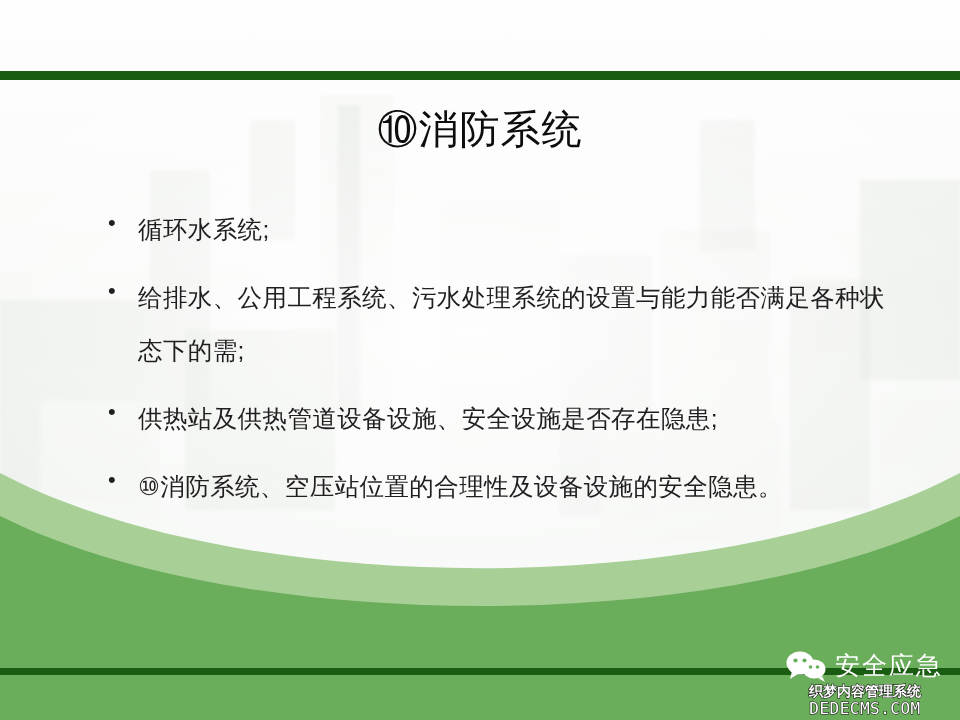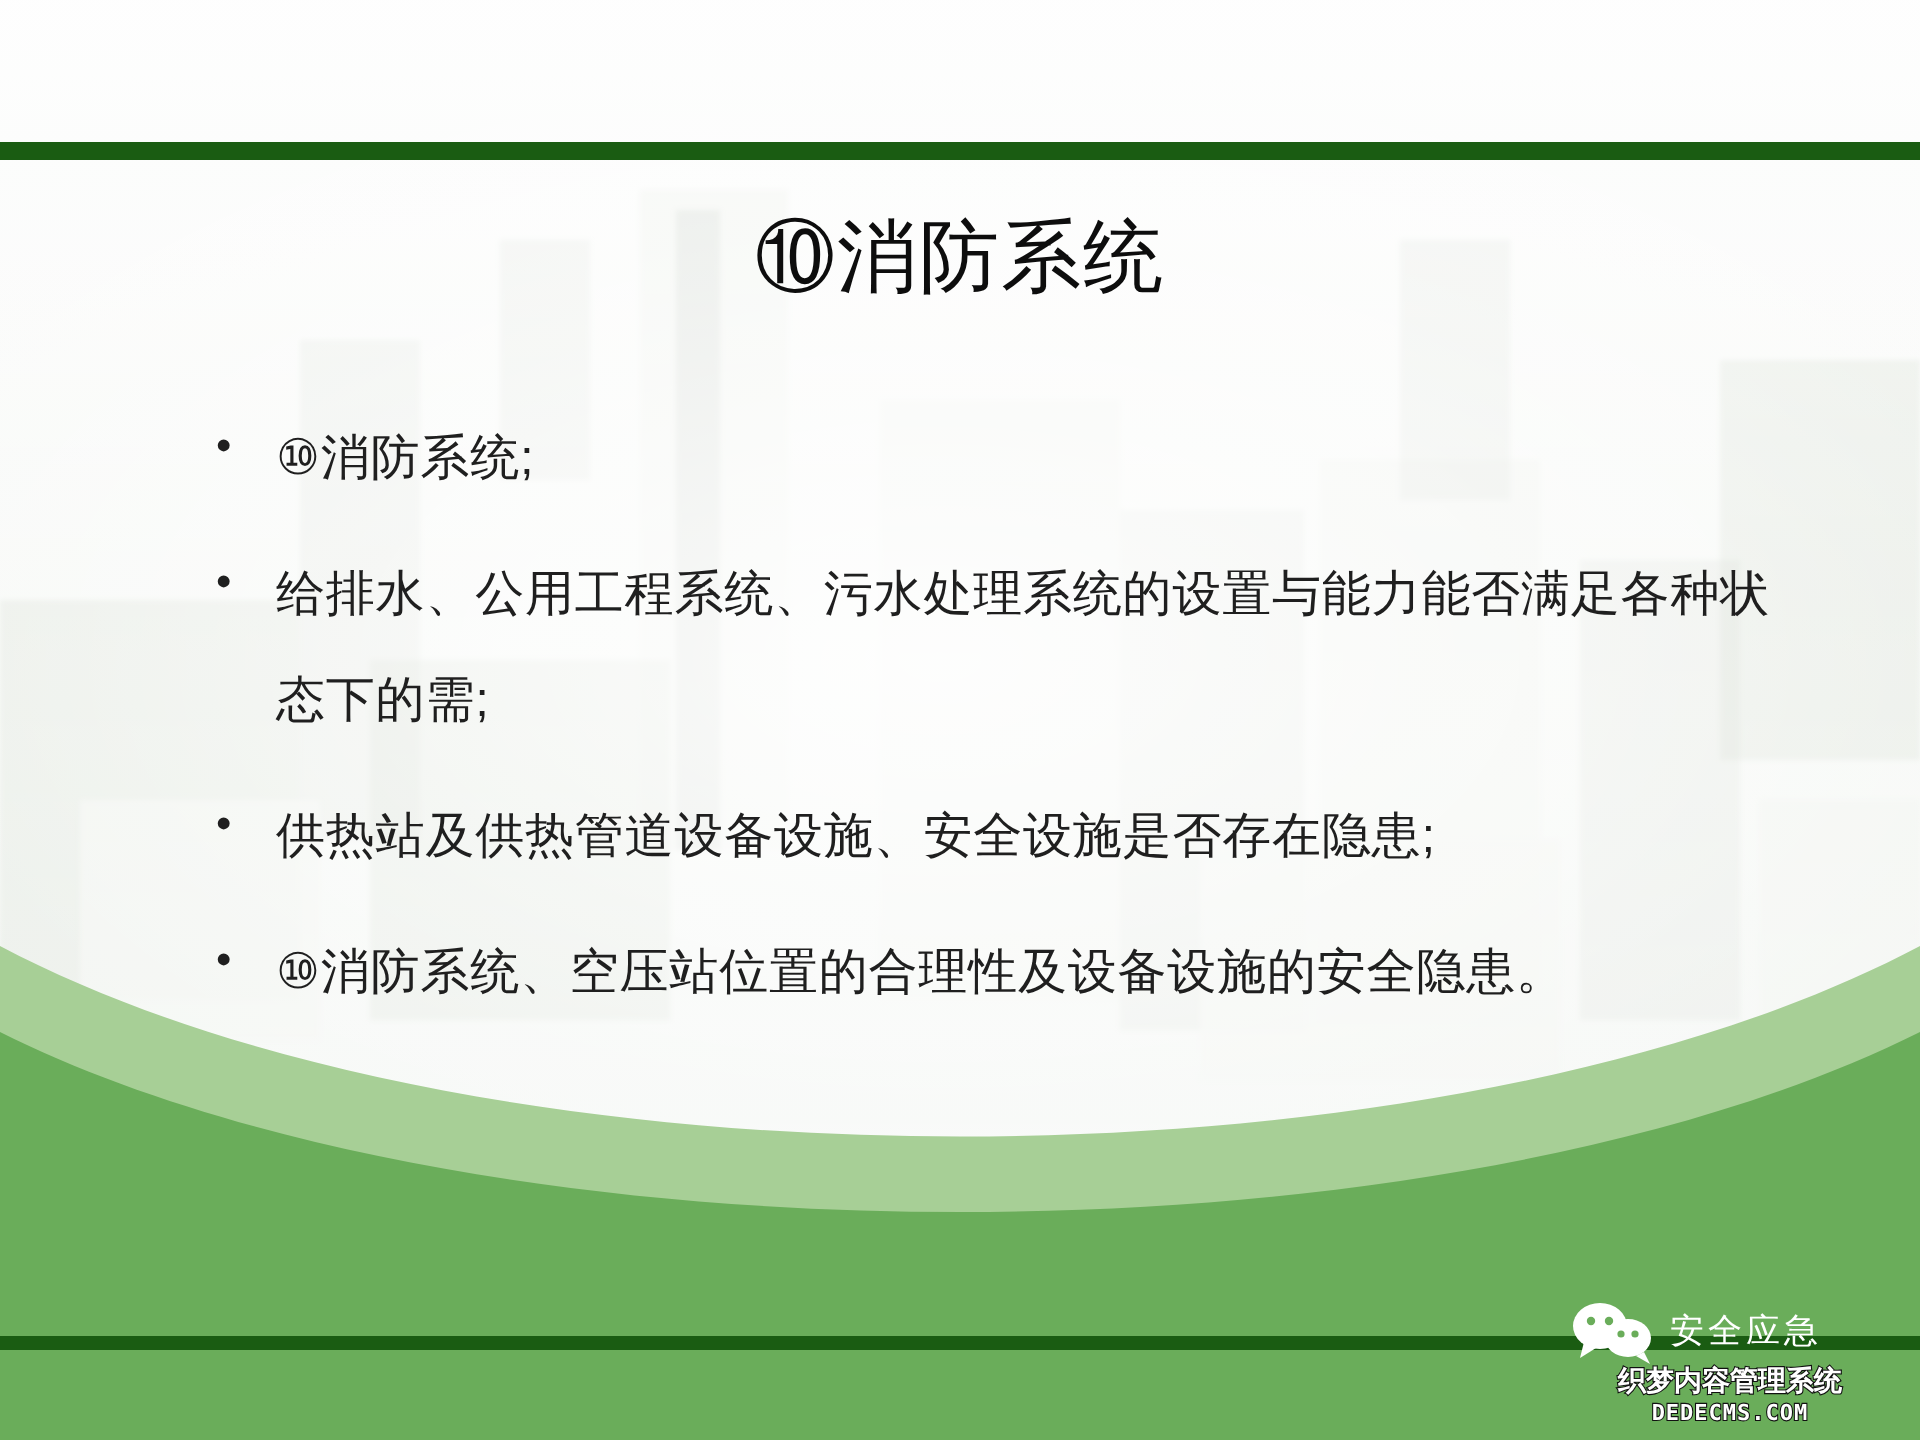--- a/index.html
+++ b/index.html
@@ -127,21 +127,21 @@
     align-items: center;
     z-index: 9;
   }
   .wechat-icon {
     position: relative;
     width: 42px; height: 32px;
     flex: 0 0 42px;
     margin-right: 7px;
   }
   .wechat-label {
-    font-size: 17px;
+    font-size: 25px;
     line-height: 30px;
     color: #ffffff;
     letter-spacing: 2px;
     font-family: "DejaVu Sans", "Liberation Sans", sans-serif;
   }
 
   
   .watermark {
     position: absolute;
     left: 809px; top: 684px;
@@ -154,22 +154,22 @@
     font-weight: bold;
     color: #ffffff;
     letter-spacing: 0px;
     -webkit-text-stroke: 1.1px #111111;
     paint-order: stroke fill;
     font-family: "DejaVu Sans", "Liberation Sans", sans-serif;
     white-space: nowrap;
   }
   .wm-en {
     margin-top: 3px;
-    font-size: 11px;
-    font-weight: bold;
+    font-size: 16px;
+    font-weight: normal;
     color: #ffffff;
     letter-spacing: 0.5px;
     -webkit-text-stroke: 1.1px #111111;
     paint-order: stroke fill;
     font-family: "DejaVu Sans Mono", "Liberation Mono", monospace;
     white-space: nowrap;
   }
 </style>
 </head>
 <body>
@@ -206,21 +206,21 @@
   </svg>
 
   <div class="bottom-rule"></div>
 
   <div class="title">⑩消防系统</div>
 
   <div class="body-list">
 
     <div class="bullet-row">
       <span class="bullet-mark">•</span>
-      <span class="bullet-text">⑩消防系统;</span>
+      <span class="bullet-text">循环水系统;</span>
     </div>
 
     <div class="bullet-row">
       <span class="bullet-mark">•</span>
       <span class="bullet-text">给排水、公用工程系统、污水处理系统的设置与能力能否满足各种状态下的需;</span>
     </div>
 
     <div class="bullet-row">
       <span class="bullet-mark">•</span>
       <span class="bullet-text">供热站及供热管道设备设施、安全设施是否存在隐患;</span>

